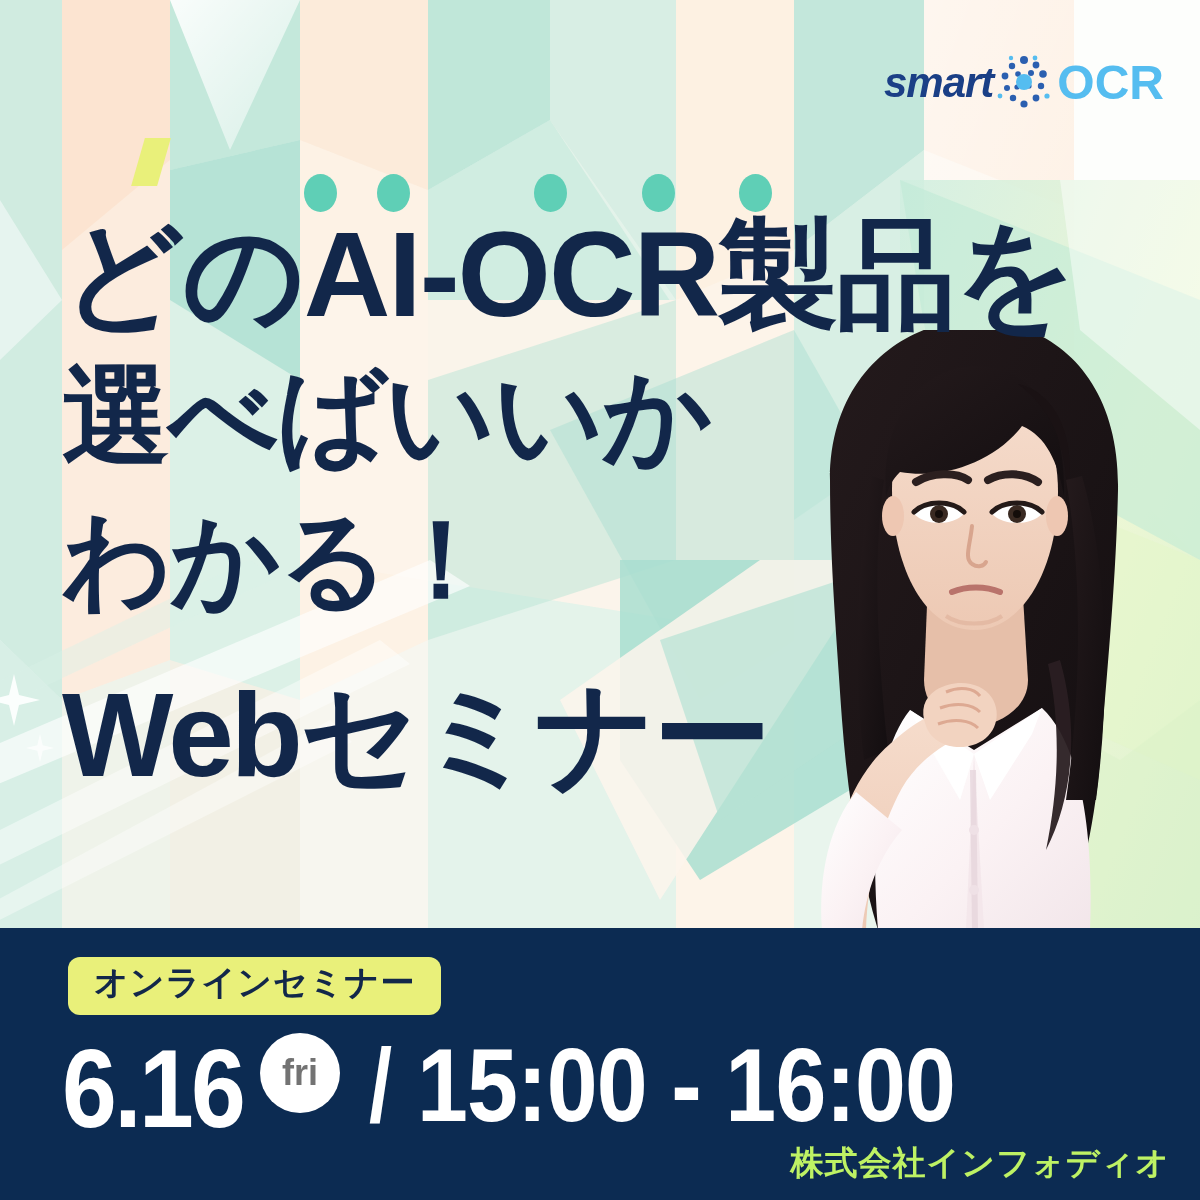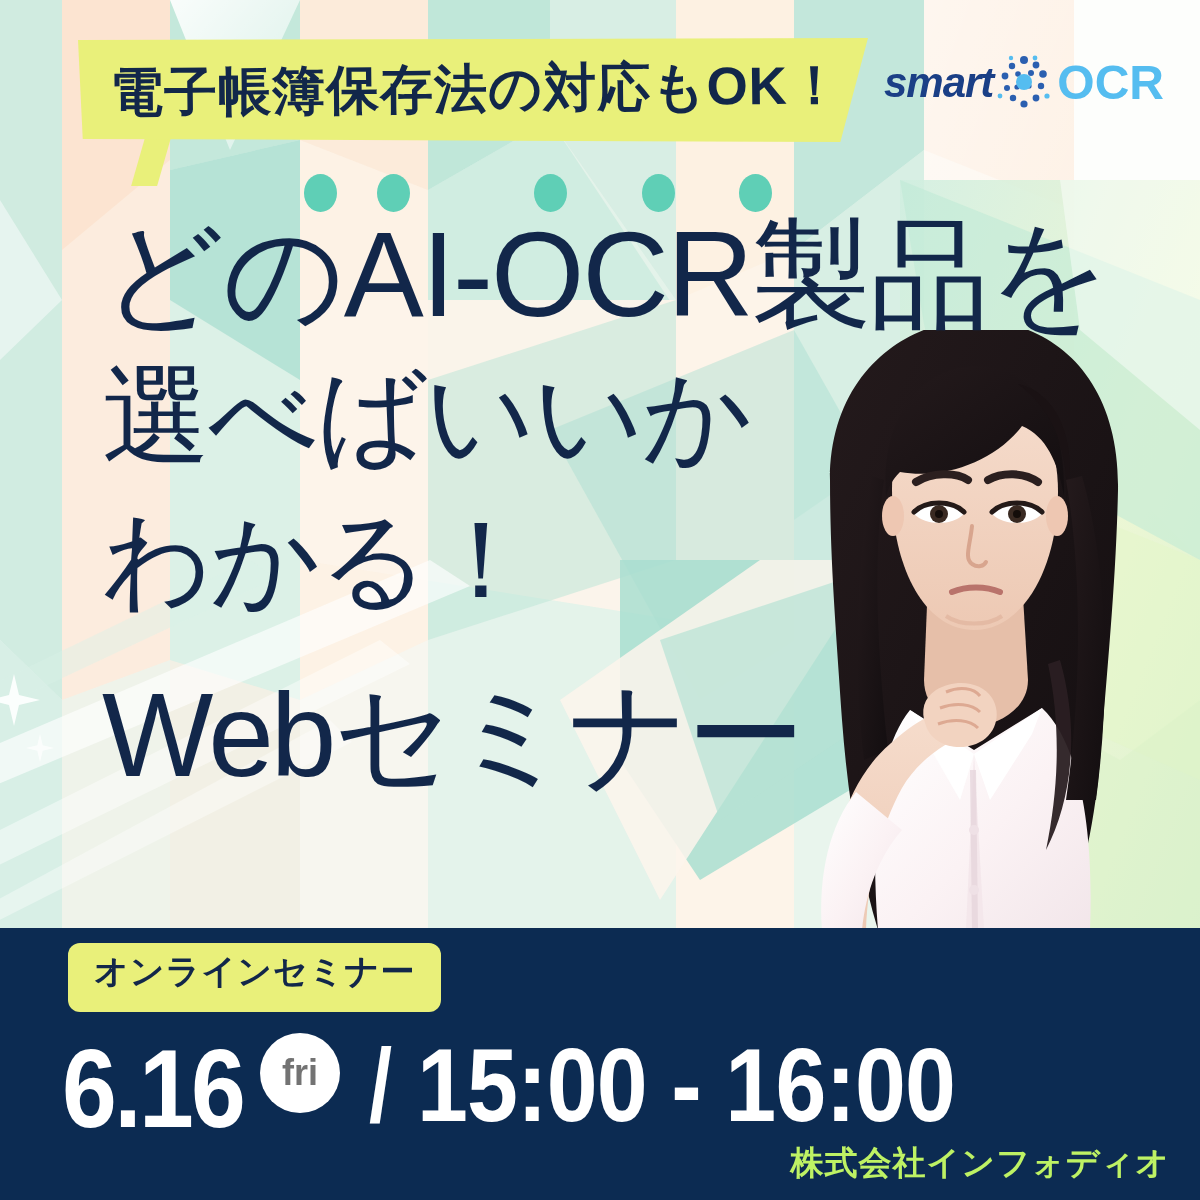--- a/index.html
+++ b/index.html
@@ -47,37 +47,37 @@
     font-size:48px;font-weight:700;color:#55bdf0;letter-spacing:0px;line-height:1;
   }
 
   
   .dots{position:absolute;left:0;top:174px;width:1200px;height:42px;}
   .dot{position:absolute;width:33px;height:38px;border-radius:50%;background:#5fcfb6;}
 
   
   .headline{position:absolute;left:62px;top:214px;width:1120px;color:#12274a;}
   .hl{
-    font-weight:400;color:#12274a;white-space:nowrap;line-height:1;margin-left:40px;
+    font-weight:700;color:#12274a;white-space:nowrap;line-height:1;
   }
   .hl1{font-size:120px;letter-spacing:-2px;margin-bottom:28px;}
   .hl2{font-size:108px;letter-spacing:-2px;margin-bottom:36px;}
   .hl3{font-size:108px;letter-spacing:-2px;margin-bottom:62px;}
   .hl4{font-size:118px;letter-spacing:-3px;}
 
   
   .band{
     position:absolute;left:0;top:928px;width:1200px;height:272px;background:#0c2b52;
   }
   .pill{
-    position:absolute;left:68px;top:15px;
+    position:absolute;left:68px;top:29px;
     background:#e9f07a;border-radius:12px;
-    padding:11px 26px 24px 26px;
+    padding:11px 26px 13px 26px;
     font-size:34px;font-weight:700;color:#12274a;letter-spacing:1px;
-    white-space:nowrap;line-height:1;
+    white-space:nowrap;line-height:1;font-family:Liberation Mono, monospace;
   }
   .dateline{
     position:absolute;left:62px;top:105px;width:1110px;height:110px;
     display:flex;align-items:flex-start;
   }
   .bigdate{
     font-size:112px;font-weight:700;color:#ffffff;line-height:1;
     letter-spacing:-3px;transform:scaleX(0.88);transform-origin:left center;
   }
   .fri{
@@ -280,23 +280,20 @@
         <path d="M180,378 C196,372 212,374 220,382" stroke="#dda992" stroke-width="3" fill="none"></path>
         <path d="M178,394 C194,388 210,390 218,398" stroke="#dda992" stroke-width="3" fill="none"></path>
 
         <path d="M62,600 C58,544 70,494 96,462 L142,500 C118,528 106,562 102,600 Z" fill="url(#shirt)"></path>
       </g>
     </svg>
   </div>
 
   <div class="ribbon-wrap">
     <div class="ribbon-tail"></div>
-    <div class="ribbon">
-      <span class="ribbon-text">電子帳簿保存法の対応もOK！</span>
-    </div>
   </div>
 
   <div class="logo">
     <span class="logo-smart">smart</span>
     <svg class="logo-dots" viewBox="0 0 64 62" aria-hidden="true">
       <g fill="#2b5fb0">
         <circle cx="33" cy="8" r="4"></circle>
         <circle cx="45" cy="13" r="3.4"></circle>
         <circle cx="21" cy="14" r="3.2"></circle>
         <circle cx="52" cy="22" r="3.8"></circle>

